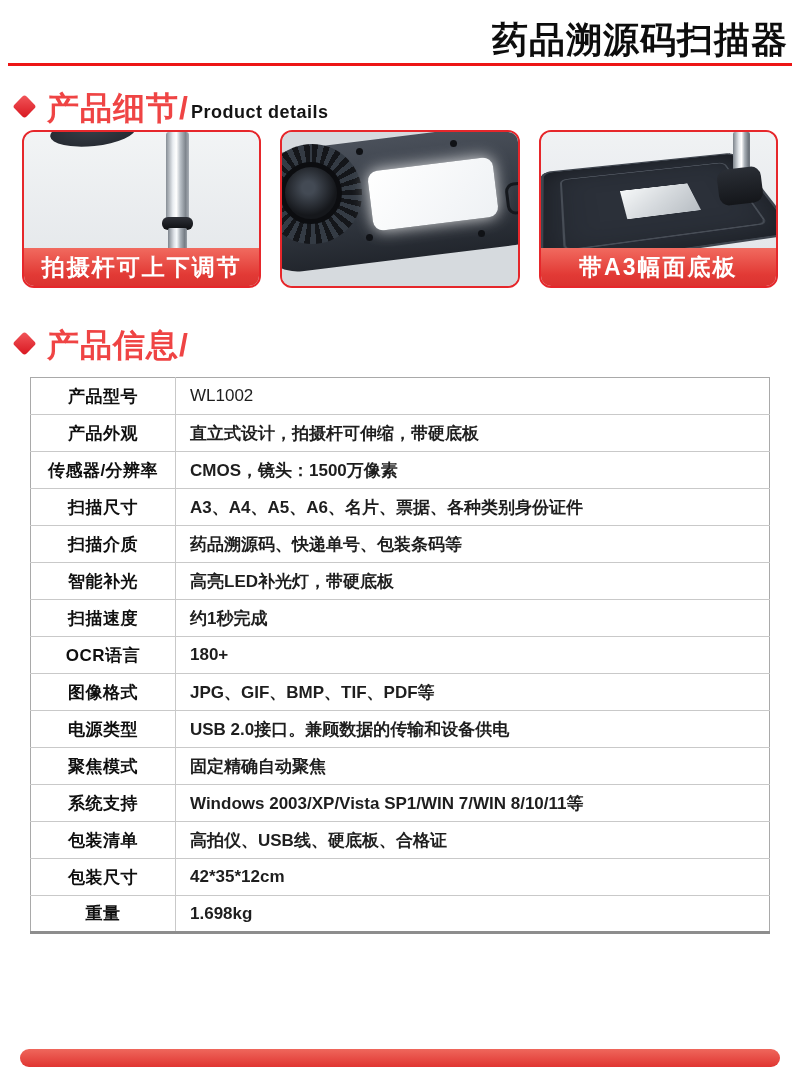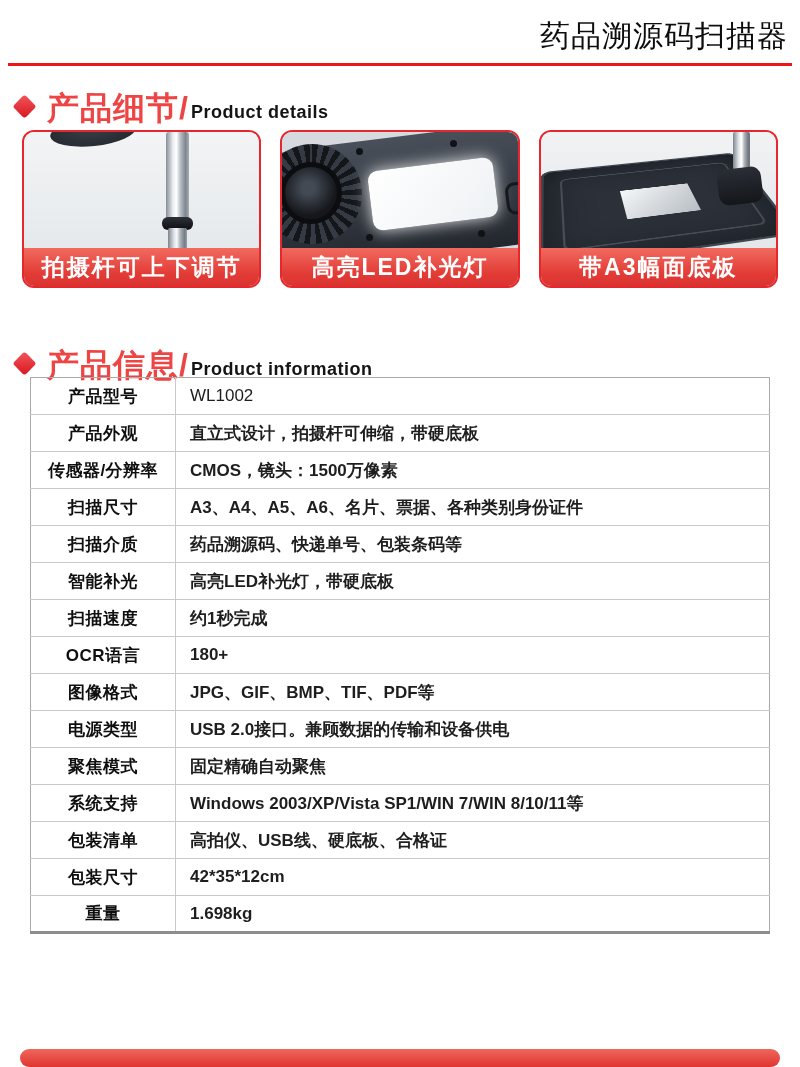--- a/index.html
+++ b/index.html
@@ -5,31 +5,31 @@
   * { margin:0; padding:0; box-sizing:border-box; }
   html,body { background:#ffffff; }
   body {
     width:800px; height:1067px; position:relative; overflow:hidden;
     font-family:"Liberation Sans","DejaVu Sans",sans-serif; color:#111;
   }
 
   
   .page-title {
     position:absolute; top:16px; right:12px;
-    font-size:30px; font-weight:400; letter-spacing:1px; color:#0d0d0d;
+    font-size:36px; font-weight:700; letter-spacing:1px; color:#0d0d0d;
   }
   .title-rule {
     position:absolute; top:63px; left:8px; right:8px; height:3px;
     background:#ed1515;
   }
 
   
   .section-header { position:absolute; left:16px; display:flex; align-items:flex-end; }
   .sec-details { top:92px; }
-  .sec-info    { top:329px;margin-top:20px; }
+  .sec-info    { top:329px; }
   .diamond {
     width:17px; height:17px; transform:rotate(45deg); border-radius:3px;
     background:linear-gradient(135deg,#f2575b,#d8161f);
     margin:0 14px 9px 0; flex:0 0 auto;
   }
   .sec-zh { font-size:32px; font-weight:900; line-height:1; color:#ef4444; letter-spacing:1px; }
   .sec-en { font-size:18px; font-weight:700; color:#141414; margin-left:2px; padding-bottom:1px; letter-spacing:.5px; }
 
   
   .cards {
@@ -144,38 +144,36 @@
       <div class="s2-head"></div>
       <div class="s2-gear"></div>
       <div class="s2-lens"></div>
       <div class="s2-panel"></div>
       <div class="s2-btn"></div>
       <div class="s2-screw a"></div>
       <div class="s2-screw b"></div>
       <div class="s2-screw c"></div>
       <div class="s2-screw d"></div>
     </div>
-    <div class="card-caption">高亮LED补光灯</div>
   </div>
 
   <div class="card">
     <div class="card-photo ph-board">
       <div class="s3-board"></div>
       <div class="s3-pole"></div>
       <div class="s3-joint"></div>
     </div>
     <div class="card-caption">带A3幅面底板</div>
   </div>
 
 </div>
 
 <div class="section-header sec-info">
   <span class="diamond"></span>
   <span class="sec-zh">产品信息/</span>
-  <span class="sec-en">Product information</span>
 </div>
 
 <table class="spec-table">
   <tbody>
     <tr>
       <td class="lab">产品型号</td>
       <td class="val">WL1002</td>
     </tr>
     <tr>
       <td class="lab">产品外观</td>

